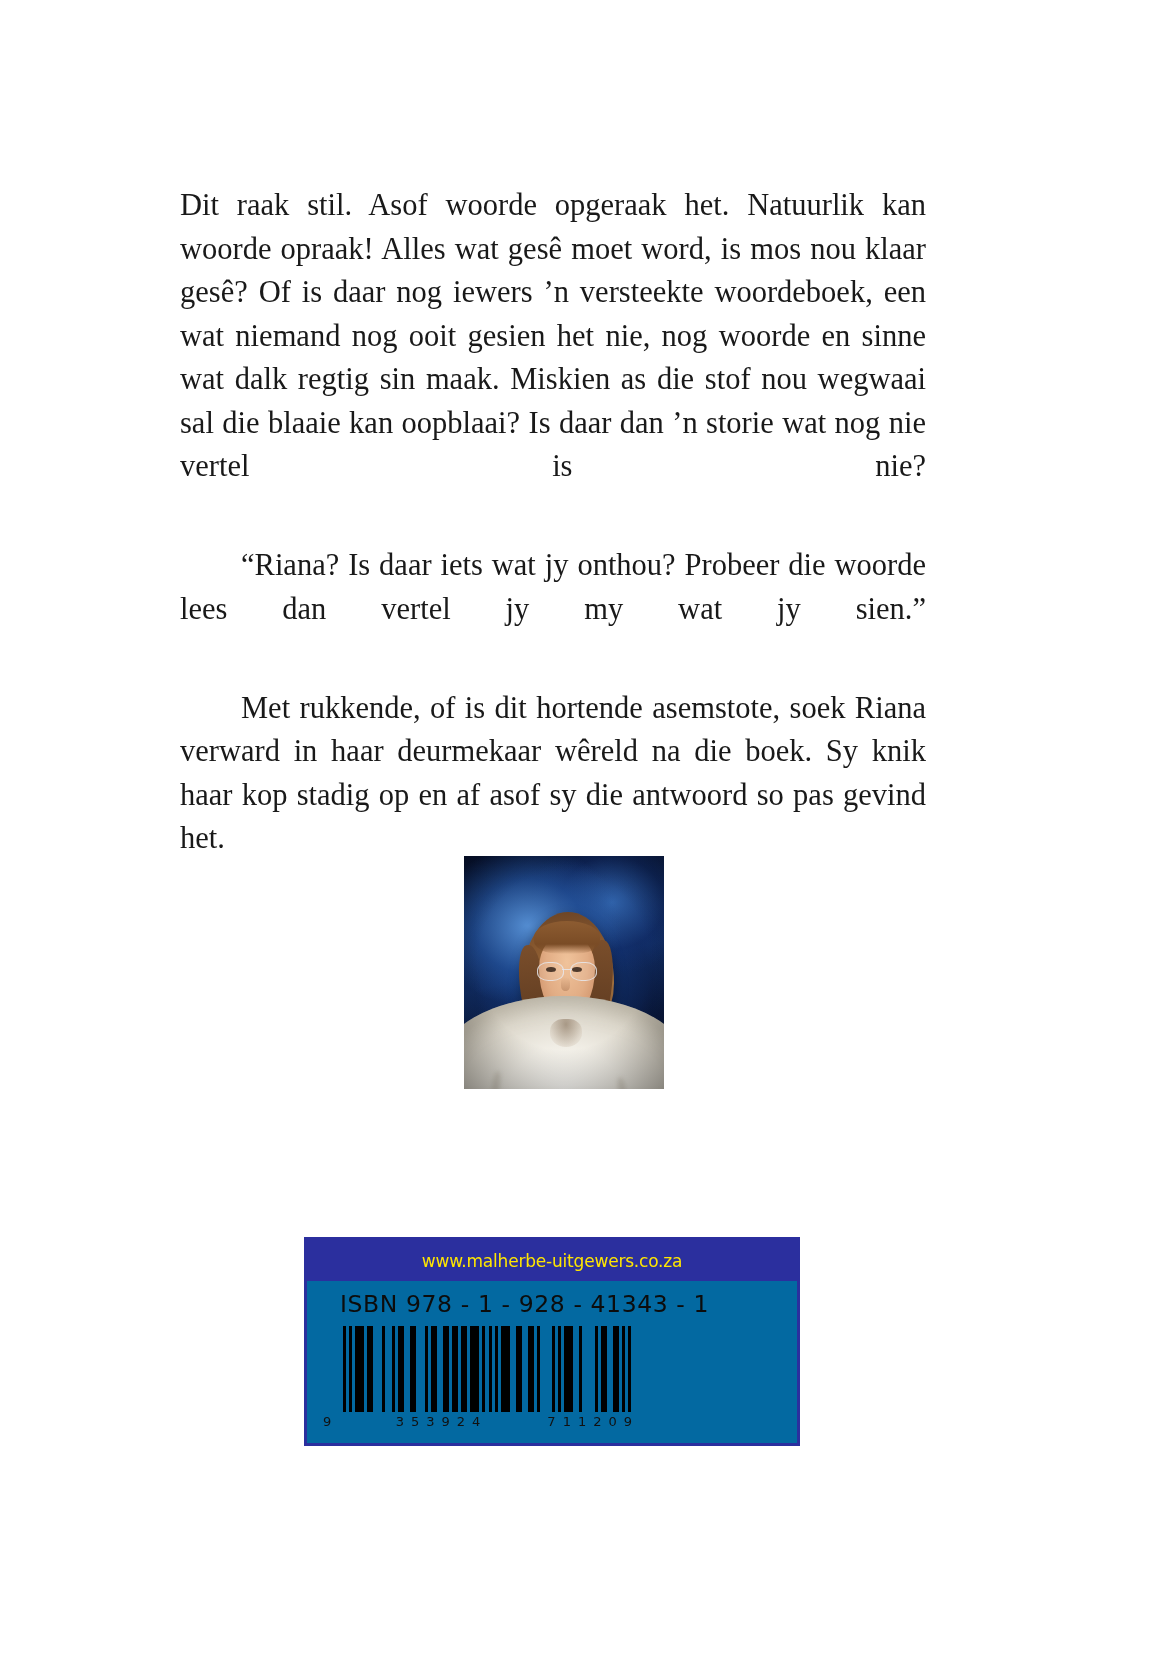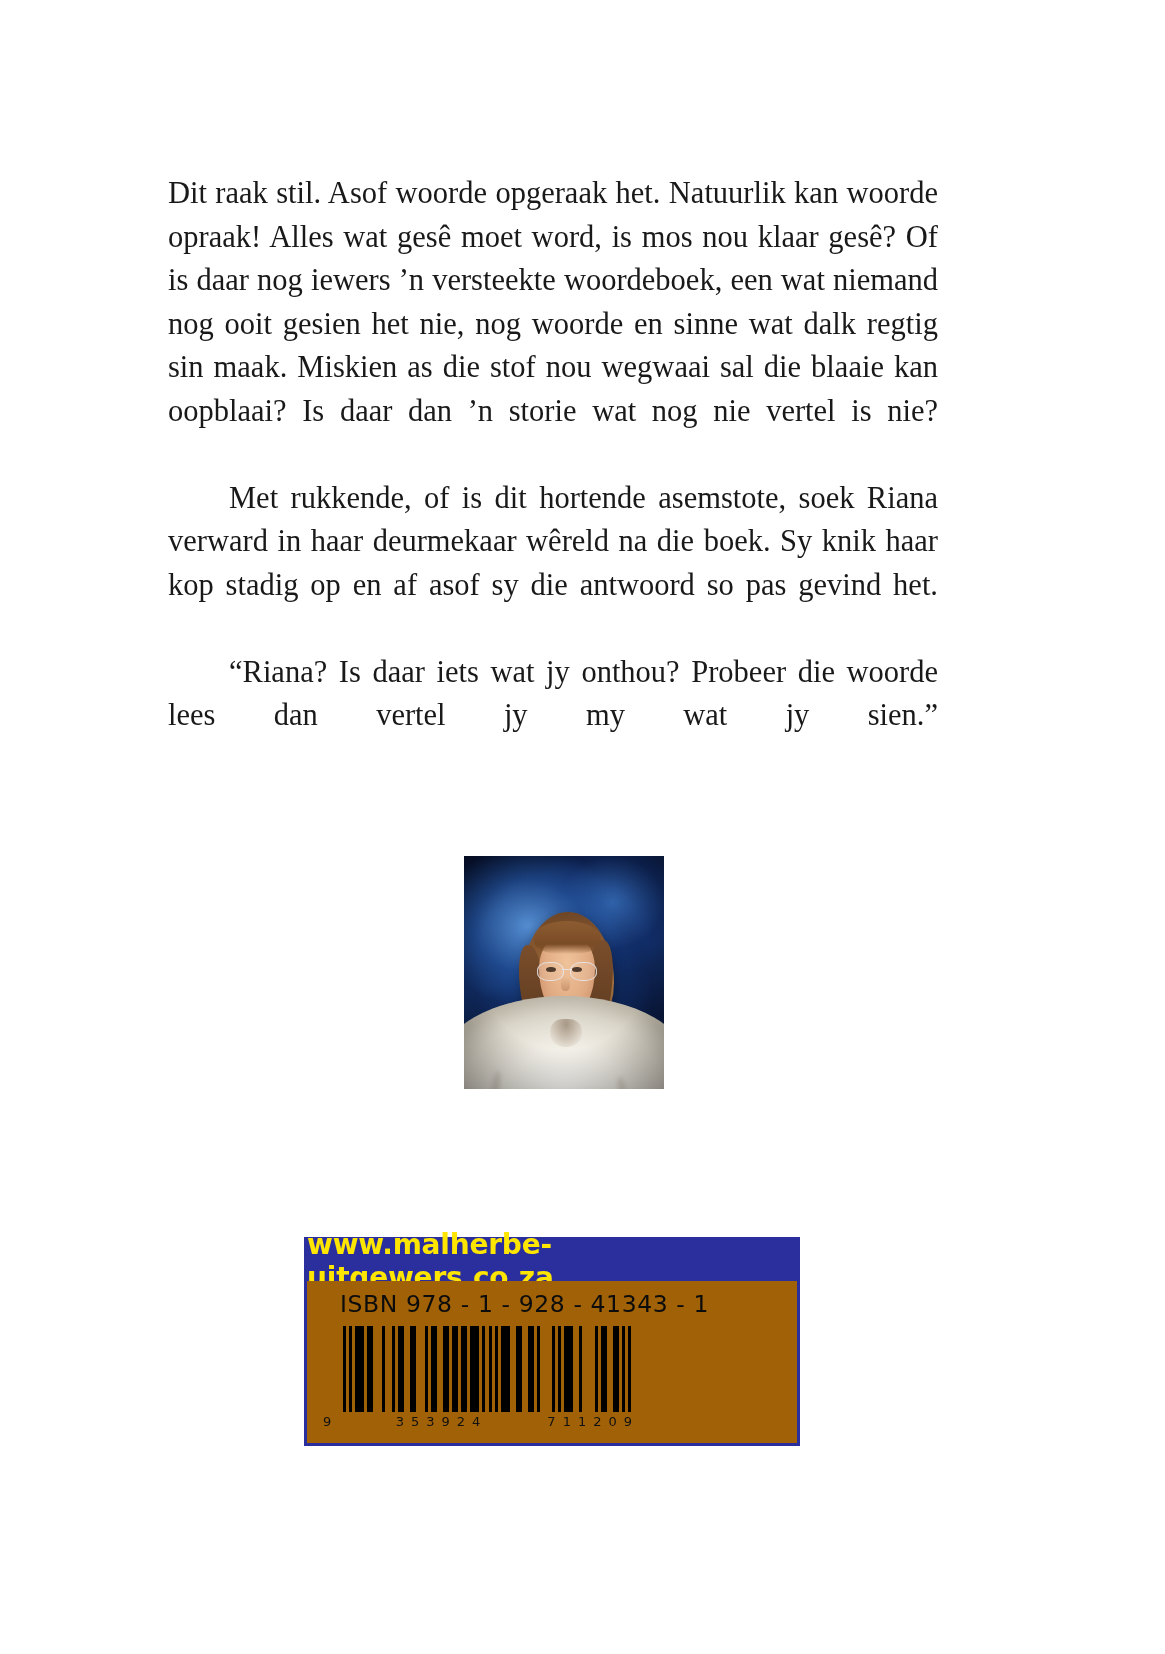--- a/index.html
+++ b/index.html
@@ -29,21 +29,21 @@
     top: 172px;
     width: 770px;
     color: #191919;
     font-size: 30.5px;
     line-height: 43.5px;
     text-align: justify;
     text-justify: inter-word;
     font-family: "Liberation Serif", "DejaVu Serif", serif;
   }
   .blurb p {
-    margin: 0;
+    margin: 12px;
     text-align: justify;
   }
   .blurb p.indent {
     text-indent: 2.0em;
   }
   
   .blurb p::after {
     content: "";
     display: inline-block;
     width: 100%;
@@ -246,28 +246,28 @@
   .url-band {
     height: 41px;
     background: #2b2f9e;
     display: flex;
     align-items: center;
     justify-content: center;
   }
   .url-text {
     color: #ffe600;
     font-family: "DejaVu Sans", "Liberation Sans", sans-serif;
-    font-weight: bold;
-    font-size: 28px;
+    font-weight: normal;
+    font-size: 17px;
     letter-spacing: -0.2px;
   }
   .isbn-body {
     position: relative;
     height: calc(100% - 41px);
-    background: #a16207;
+    background: #0369a1;
   }
   .isbn-number {
     position: absolute;
     left: 33px;
     top: 9px;
     font-family: "DejaVu Sans", "Liberation Sans", sans-serif;
     font-size: 23.5px;
     color: #0c0c0c;
     letter-spacing: 0.6px;
     white-space: nowrap;
@@ -335,22 +335,22 @@
     letter-spacing: -0.1px;
   }
 </style>
 </head>
 <body>
 
 <div class="page">
 
   <div class="blurb">
     <p>Dit raak stil. Asof woorde opgeraak het. Natuurlik kan woorde opraak! Alles wat gesê moet word, is mos nou klaar gesê? Of is daar nog iewers ’n versteekte woordeboek, een wat niemand nog ooit gesien het nie, nog woorde en sinne wat dalk regtig sin maak. Miskien as die stof nou wegwaai sal die blaaie kan oopblaai? Is daar dan ’n storie wat nog nie vertel is nie?</p>
+    <p class="indent">“Riana? Is daar iets wat jy onthou? Probeer die woorde lees dan vertel jy my wat jy sien.”</p>
     <p class="indent">Met rukkende, of is dit hortende asemstote, soek Riana verward in haar deurmekaar wêreld na die boek. Sy knik haar kop stadig op en af asof sy die antwoord so pas gevind het.</p>
-    <p class="indent">“Riana? Is daar iets wat jy onthou? Probeer die woorde lees dan vertel jy my wat jy sien.”</p>
   </div>
 
   <div class="photo-wrap">
     <div class="photo">
       <div class="hair"></div>
       <div class="hair-left"></div>
       <div class="hair-right"></div>
       <div class="neck"></div>
       <div class="face"></div>
       <div class="fringe"></div>

